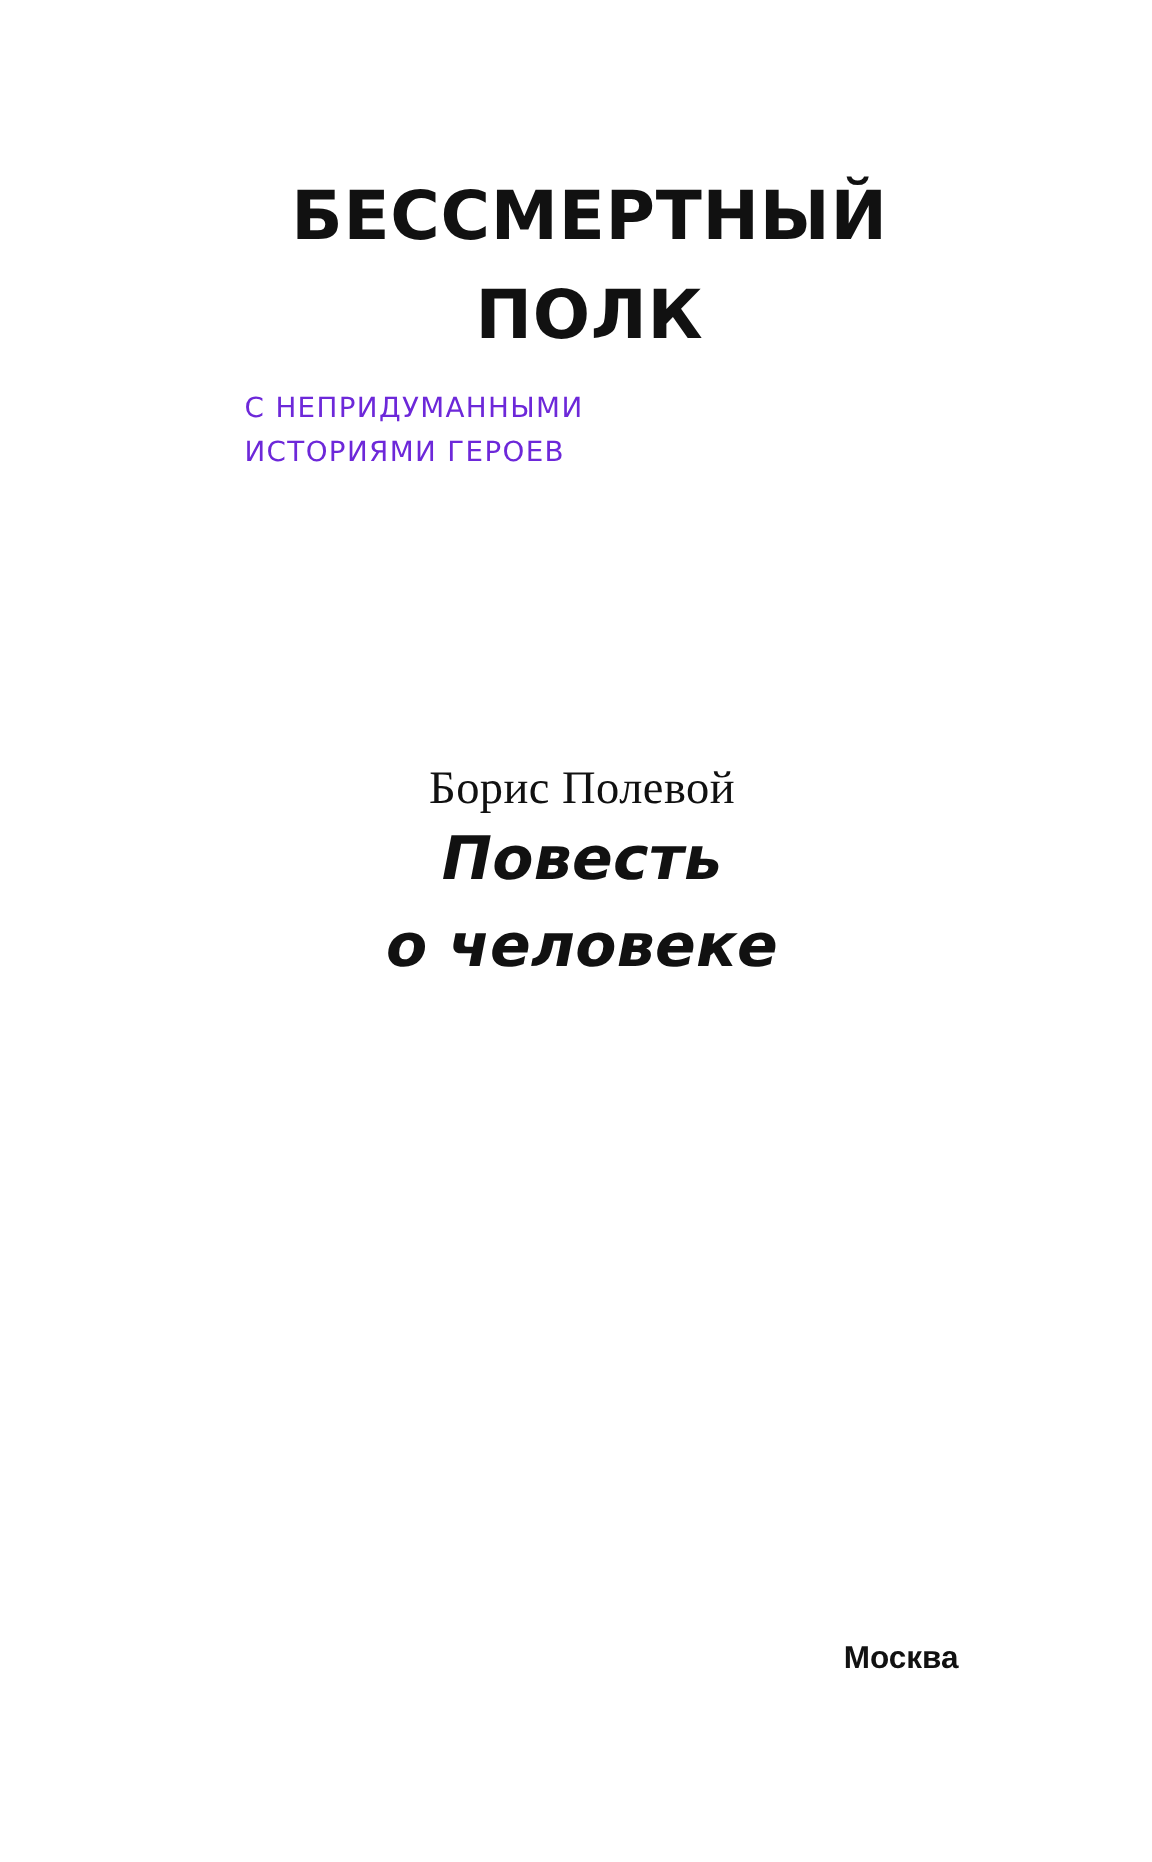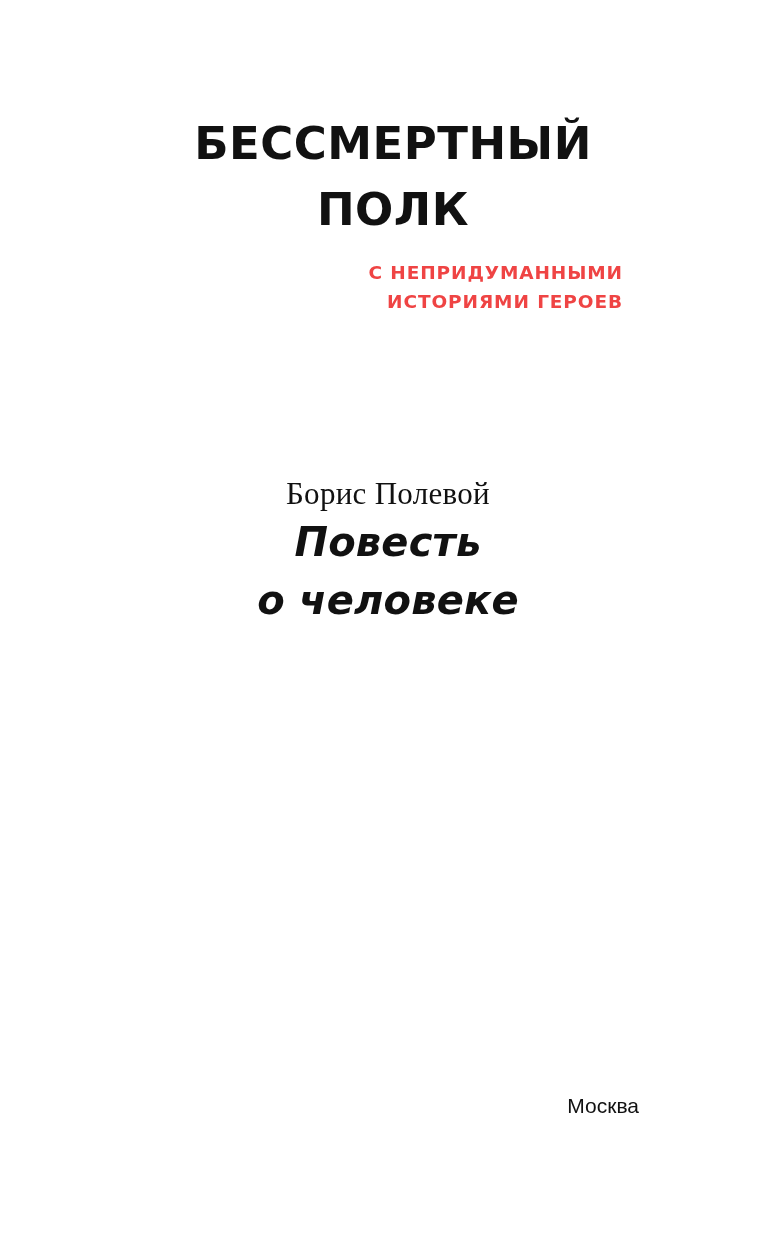--- a/index.html
+++ b/index.html
@@ -39,35 +39,34 @@
     color: #111111;
     text-transform: uppercase;
     text-align: center;
   }
   .series-line2 {
     margin-top: 14px;
   }
   .series-sub {
     margin-top: 22px;
     font-family: "DejaVu Sans", sans-serif;
-    font-weight: 700;
+    font-weight: 400;
     font-size: 18.5px;
     line-height: 29px;
     letter-spacing: 0.9px;
-    color: #ef4444;
+    color: #6d28d9;
     text-transform: uppercase;
-    text-align: right;
   }
 
   
   .title-block {
     position: absolute;
     left: 0;
     right: 0;
-    top: 475px;
+    top: 506px;
     text-align: center;
     padding-left: 8px;
   }
   .author {
     font-family: "Liberation Serif", serif;
     font-size: 31px;
     line-height: 38px;
     color: #111111;
     letter-spacing: 0.3px;
   }
@@ -87,20 +86,21 @@
   
   .imprint {
     position: absolute;
     right: 129px;
     bottom: 120px;
     text-align: center;
     font-family: "Liberation Sans", sans-serif;
     font-size: 21px;
     line-height: 30px;
     color: #111111;
+    font-weight: bold;
   }
   .imprint div { white-space: nowrap; }
 </style>
 </head>
 <body>
 
 <div class="page">
 
   <div class="series-block">
     <div class="series-line1">БЕССМЕРТНЫЙ</div>

